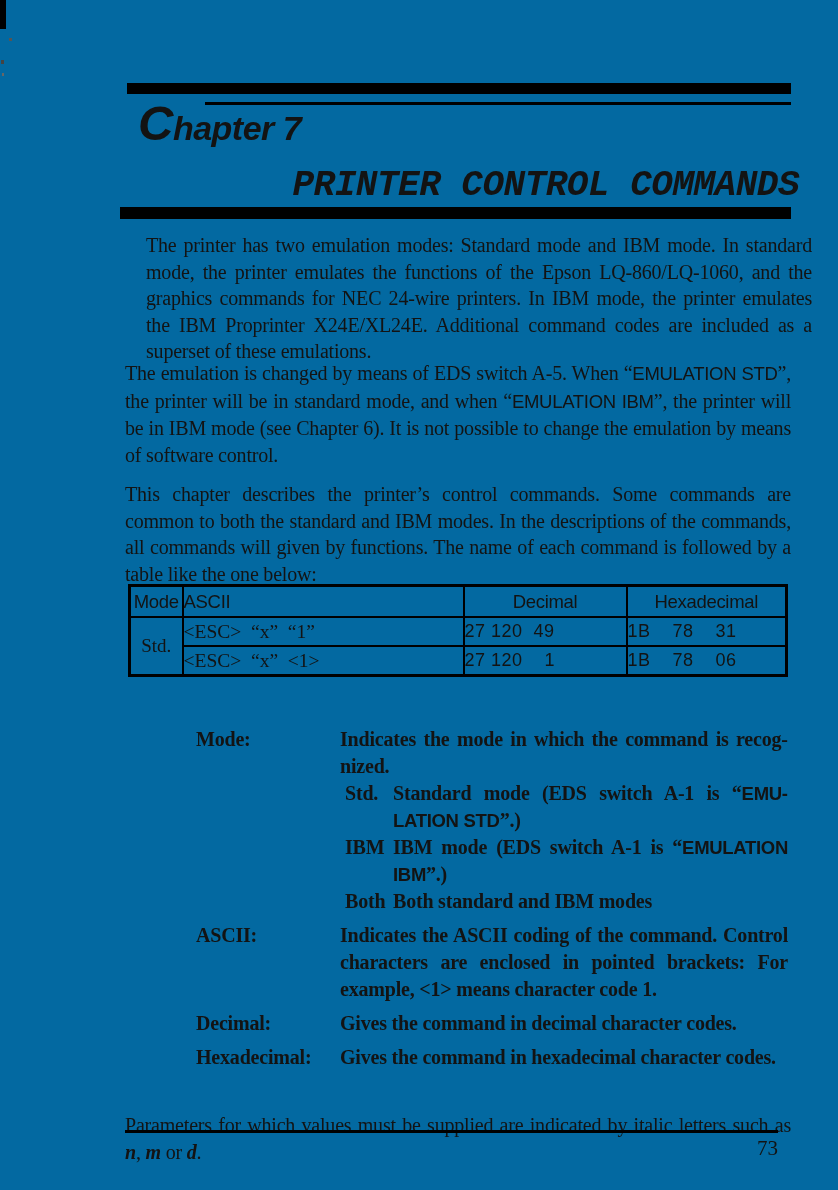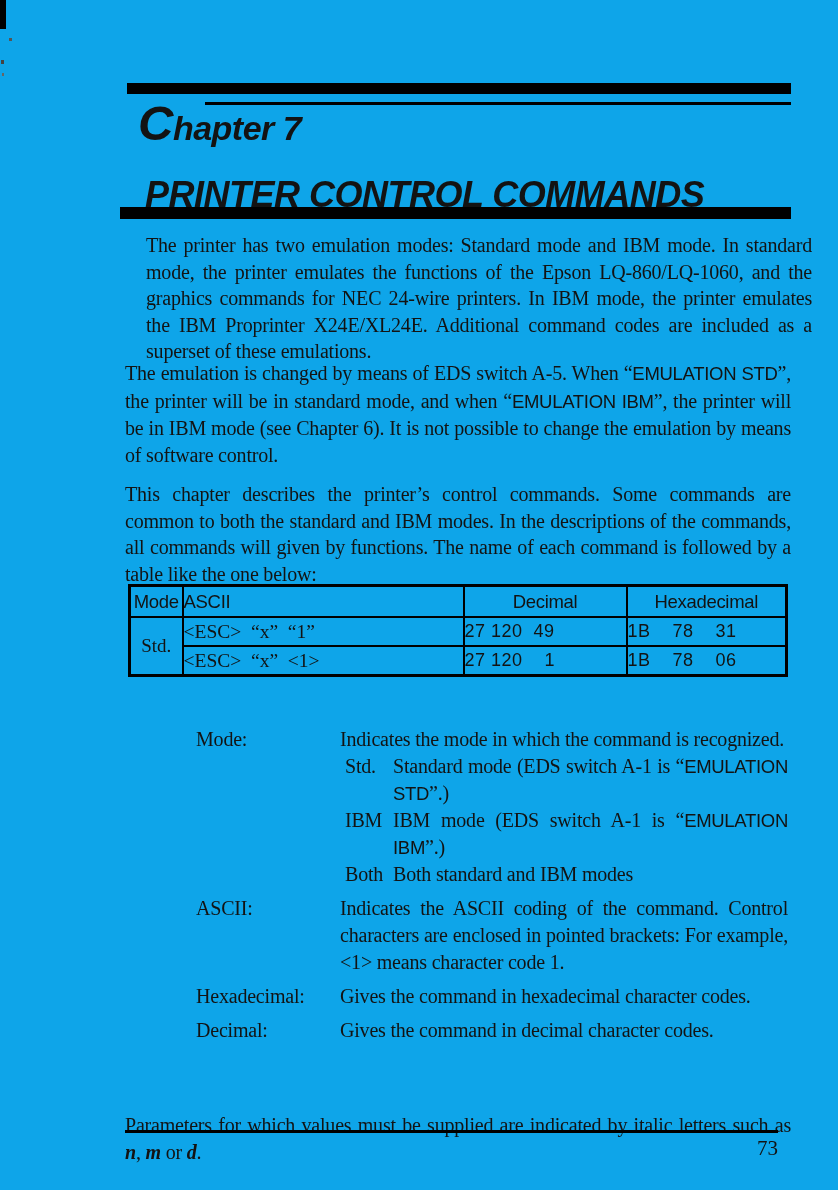--- a/index.html
+++ b/index.html
@@ -1,19 +1,19 @@
 <!DOCTYPE html>
 <html><head>
 <meta charset="utf-8">
 <style>
   html,body{margin:0;padding:0;background:#ffffff;}
   .page{
     position:relative;
     width:838px;height:1190px;
-    background:#0ea5e9;
+    background:#0369a1;
     overflow:hidden;
     color:#131313;
     font-family:"Liberation Serif", serif;
   }
   
   .artifact-block{position:absolute;left:0;top:0;width:6px;height:29px;background:#000;}
   .artifact-dot1{position:absolute;left:9px;top:38px;width:3px;height:3px;background:#555;}
   .artifact-dot2{position:absolute;left:1px;top:60px;width:3px;height:4px;background:#444;}
   .artifact-dot3{position:absolute;left:2px;top:73px;width:2px;height:3px;background:#666;}
   
@@ -25,22 +25,23 @@
   
   .chapter{
     position:absolute;left:138px;top:99px;margin:0;
     font-family:"Liberation Sans", sans-serif;
     font-style:italic;font-weight:bold;
     font-size:34px;line-height:48px;letter-spacing:-0.5px;
     white-space:nowrap;
   }
   .chapter-c{font-size:49px;}
   .title{
-    position:absolute;left:127px;top:156px;width:663px;margin:18px;
-    font-family:Liberation Sans, sans-serif;
+    position:absolute;left:127px;top:156px;width:663px;margin:9px;
+    text-align:right;
+    font-family:Liberation Mono, monospace;
     font-style:italic;font-weight:bold;
     font-size:36px;line-height:42px;letter-spacing:-0.5px;
     white-space:nowrap;
   }
   
   .body{
     position:absolute;left:125px;width:666px;margin:0;
     font-size:20px;line-height:26.5px;letter-spacing:-0.2px;
     text-align:justify;
   }
@@ -62,21 +63,21 @@
   }
   .th-ascii{text-align:left;padding-left:24px;}
   .td-mode{text-align:center;font-size:19px;}
   .td-ascii{font-size:19.5px;padding-left:24px;white-space:pre;height:27px;}
   .td-num{
     font-family:"Liberation Sans", sans-serif;
     font-size:18px;padding-left:16px;white-space:pre;letter-spacing:0.5px;
   }
   
   .defs{position:absolute;left:196px;top:726px;width:592px;font-size:20px;line-height:27px;letter-spacing:-0.2px;}
-  .def-entry{display:flex;margin-bottom:7px;}
+  .def-entry{display:flex;margin-bottom:7px;font-weight:bold;}
   .def-term{width:144px;flex:none;}
   .def-desc{width:448px;flex:none;}
   .def-desc-text{text-align:justify;}
   .sub-item{display:flex;padding-left:5px;}
   .sub-term{width:48px;flex:none;}
   .sub-desc{width:395px;flex:none;text-align:justify;}
   
   .footer-para{top:1112px;}
   .page-number{
     position:absolute;left:690px;top:1136px;width:88px;
@@ -156,30 +157,30 @@
     </div>
 
     <div class="def-entry">
       <div class="def-term">ASCII:</div>
       <div class="def-desc">
         <div class="def-desc-text"><span>Indicates the ASCII coding of the command. Con­trol characters are enclosed in pointed brackets: For example, &lt;1&gt; means character code 1.</span></div>
       </div>
     </div>
 
     <div class="def-entry">
-      <div class="def-term">Hexadecimal:</div>
+      <div class="def-term">Decimal:</div>
       <div class="def-desc">
-        <div class="def-desc-text"><span>Gives the command in hexadecimal character codes.</span></div>
+        <div class="def-desc-text"><span>Gives the command in decimal character codes.</span></div>
       </div>
     </div>
 
     <div class="def-entry">
-      <div class="def-term">Decimal:</div>
+      <div class="def-term">Hexadecimal:</div>
       <div class="def-desc">
-        <div class="def-desc-text"><span>Gives the command in decimal character codes.</span></div>
+        <div class="def-desc-text"><span>Gives the command in hexadecimal character codes.</span></div>
       </div>
     </div>
 
   </div>
 
   <p class="body footer-para"><span>Parameters for which values must be supplied are indicated by italic letters such as </span><span class="seg-italic">n</span><span>, </span><span class="seg-italic">m</span><span> or </span><span class="seg-italic">d</span><span>.</span></p>
 
   <div class="rule rule-bottom"></div>
   <div class="page-number">73</div>
 

